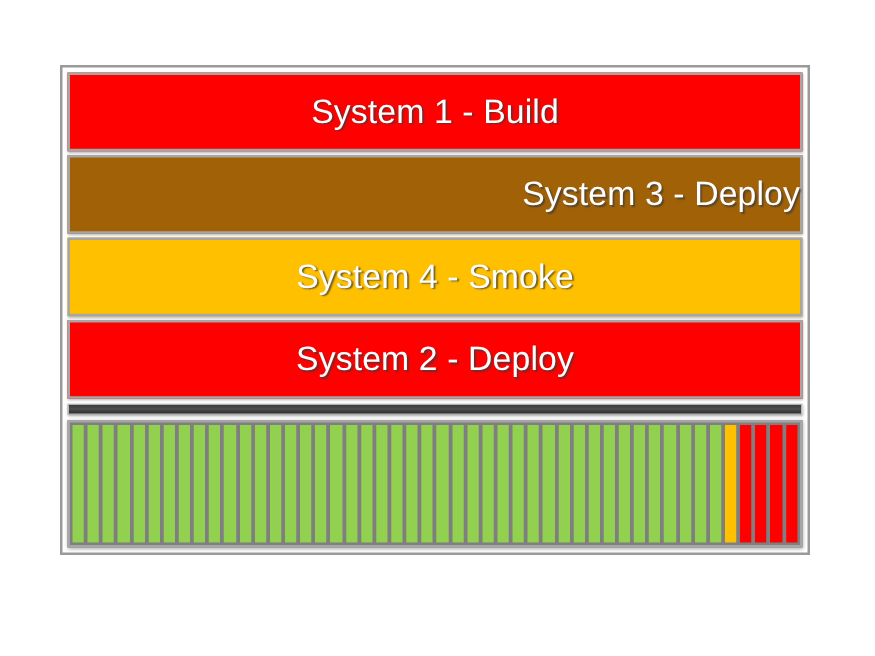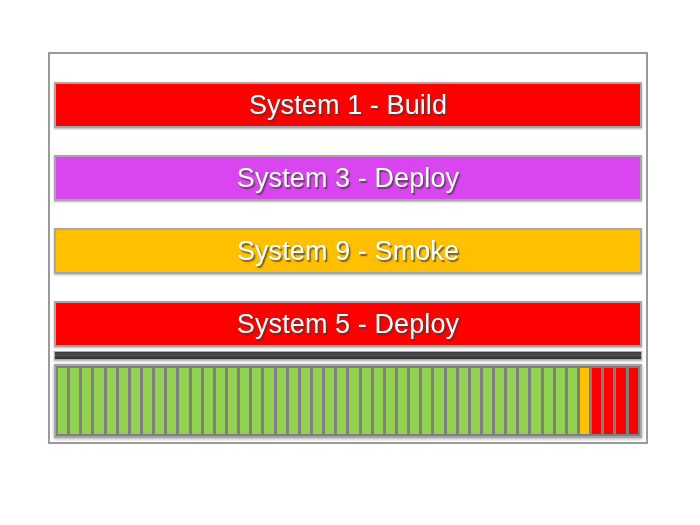--- a/index.html
+++ b/index.html
@@ -38,28 +38,27 @@
 
   
   #system-rows {
     display: flex;
     flex-direction: column;
     gap: 3px;
   }
 
   .system-row {
     position: relative;
-    height: 46px;
+    height: 63px;
     box-sizing: border-box;
     border: 2px solid #a6a6a6;
     display: flex;
     align-items: center;
     justify-content: center;
     box-shadow: 0 1px 2px rgba(0,0,0,0.30);
-    margin-top: 24px;
   }
 
   .system-row-label {
     font-size: 27px;
     line-height: 1;
     color: #ffffff;
     letter-spacing: 0.1px;
     white-space: nowrap;
     text-shadow: 1.5px 1.5px 1.2px rgba(60,60,60,0.75);
   }
@@ -97,28 +96,28 @@
 </head>
 <body>
 
 <div id="dashboard-frame">
   <div id="frame-inner">
 
     <div id="system-rows">
         <div class="system-row" style="background: rgb(255, 0, 0);">
           <span class="system-row-label">System 1 - Build</span>
         </div>
-        <div class="system-row" style="background: #d946ef;">
+        <div class="system-row" style="background: #a16207; justify-content: flex-end;">
           <span class="system-row-label">System 3 - Deploy</span>
         </div>
         <div class="system-row" style="background: rgb(255, 192, 0);">
-          <span class="system-row-label">System 9 - Smoke</span>
+          <span class="system-row-label">System 4 - Smoke</span>
         </div>
         <div class="system-row" style="background: rgb(255, 0, 0);">
-          <span class="system-row-label">System 5 - Deploy</span>
+          <span class="system-row-label">System 2 - Deploy</span>
         </div>
       </div>
 
     <div id="separator-rail"></div>
 
     <div id="history-strip">
         <div class="history-tick" style="background: rgb(146, 208, 80);"></div>
         <div class="history-tick" style="background: rgb(146, 208, 80);"></div>
         <div class="history-tick" style="background: rgb(146, 208, 80);"></div>
         <div class="history-tick" style="background: rgb(146, 208, 80);"></div>

